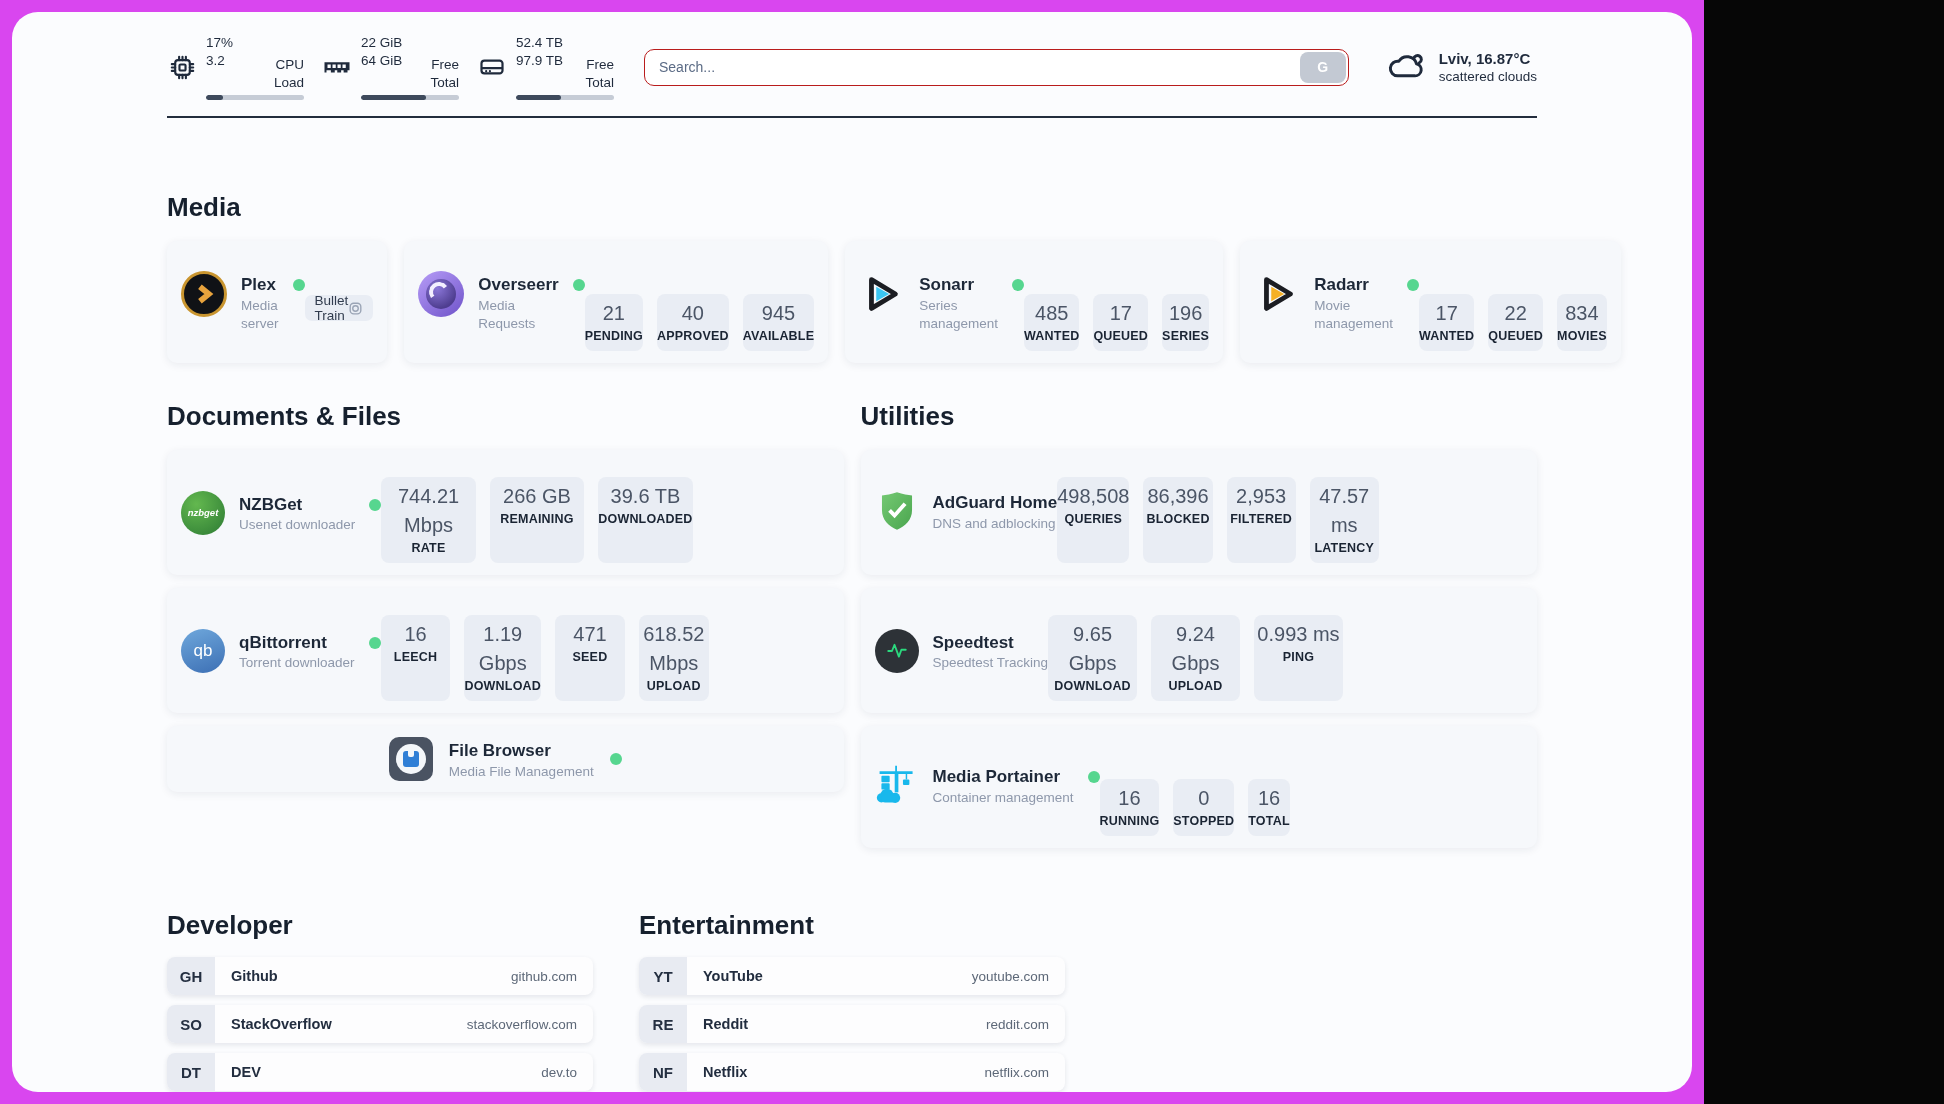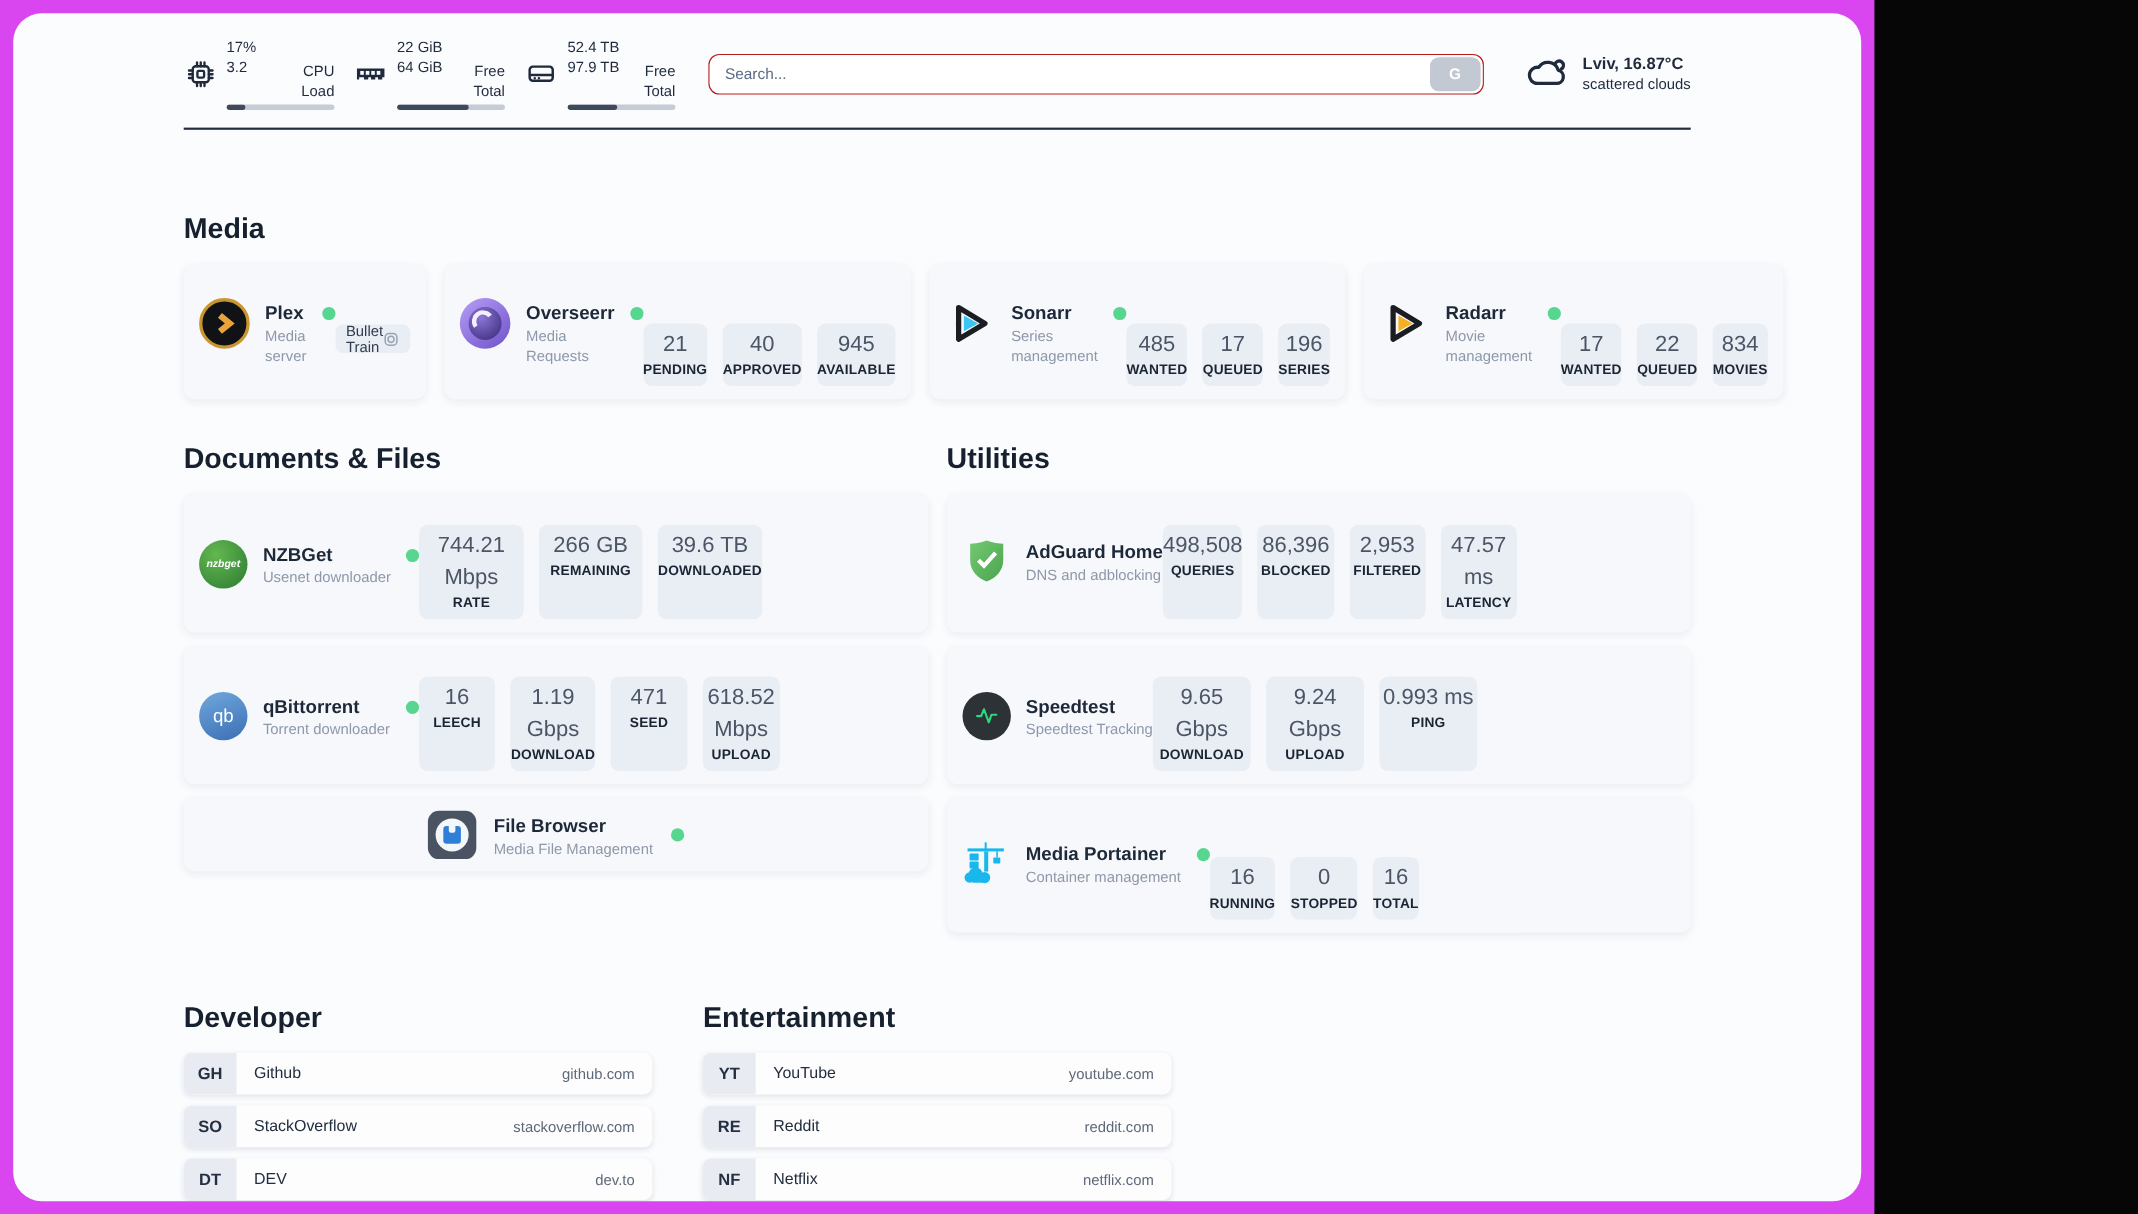--- a/index.html
+++ b/index.html
@@ -75,21 +75,21 @@
   .plex-pause{position:absolute;left:10px;top:5px;display:flex;gap:3px;}
   .plex-pause i{width:3px;height:11px;background:#39445a;border-radius:1px;}
   .plex-time{position:absolute;right:10px;top:0;line-height:22px;font-size:13.5px;font-weight:600;color:#1f2a3c;}
 
   
   .bookmarks{display:grid;grid-template-columns:1fr 1fr 1fr;gap:46px;margin-top:62px;padding-bottom:40px;align-items:start;}
   .bm-col .sec-heading{margin-bottom:16px;}
   .bm-list{display:flex;flex-direction:column;gap:10px;}
   .bm-row{display:flex;align-items:center;height:38px;background:#fdfdfe;border-radius:8px;box-shadow:0 2px 5px rgba(25,39,68,.10);overflow:hidden;cursor:pointer;}
   .bm-abbr{width:48px;height:100%;background:#e8ebf2;display:flex;align-items:center;justify-content:center;font-size:15px;font-weight:600;color:#242f41;flex:0 0 auto;}
-  .bm-name{margin-left:16px;font-size:14.5px;font-weight:400;color:#222d3f;}
+  .bm-name{margin-left:16px;font-size:14.5px;font-weight:700;color:#222d3f;}
   .bm-url{margin-left:auto;margin-right:16px;font-size:13.5px;color:#5d6878;}
 </style>
 </head>
 <body>
 
 <div class="viewport">
 <div class="page">
 <div class="content">
 
   <div class="topbar">

